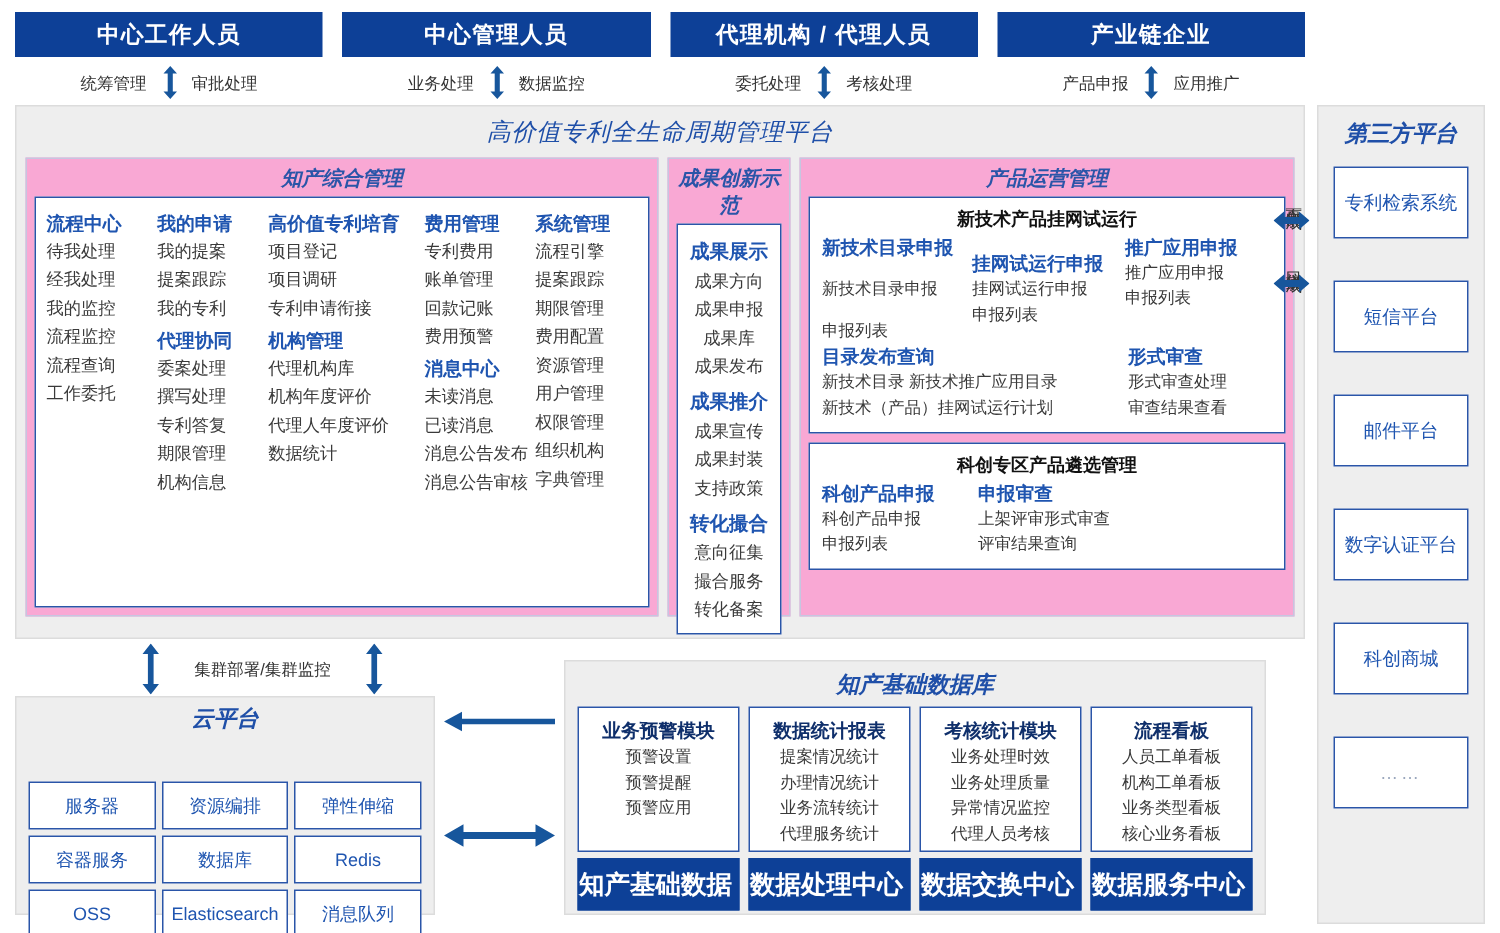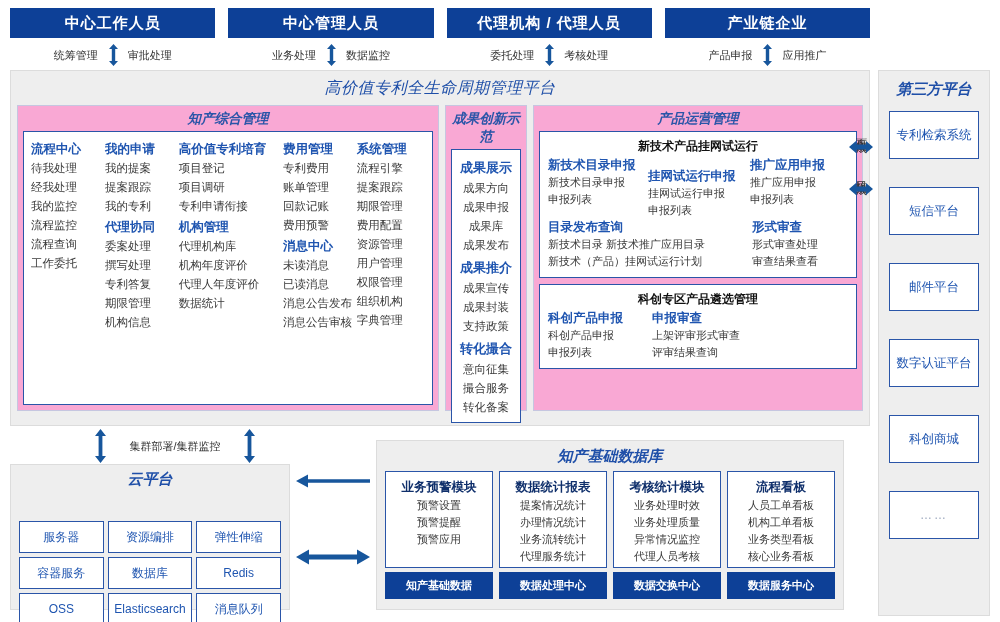--- a/index.html
+++ b/index.html
@@ -63,21 +63,21 @@
 
   
   .sec-c .sec-body { background:transparent; border:none; margin:0 5px 5px; padding:0; display:flex; flex-direction:column; gap:6px; }
   .card { background:#fff; border:1.5px solid #2a55a8; padding:5px 8px 7px; }
   .card-title { text-align:center; font-size:12px; font-weight:bold; color:#111; line-height:18px; margin-bottom:2px;}
   .c-row { display:flex; }
   .c-col { display:flex; flex-direction:column; }
   .chead { font-size:12.5px; font-weight:bold; color:#1f55b0; line-height:17px; }
   .citem { font-size:11px; color:#3a3a3a; line-height:17px; white-space:nowrap; }
 
-  .cw1 { width:100px; } .cw2 { width:102px;margin-top:11px; } .cw3 { width:96px; }
+  .cw1 { width:100px;gap:11px; } .cw2 { width:102px;margin-top:11px; } .cw3 { width:96px; }
   .dw1 { width:204px; } .dw2 { width:96px; }
   .ew1 { width:104px; } .ew2 { width:150px; }
 
   
   .integ { position:absolute; left:848px; top:130px; width:26px; height:260px;
            display:flex; flex-direction:column; align-items:center; }
   .vlabel { font-size:11px; color:#333; writing-mode:vertical-rl; text-orientation:upright; line-height:13px; letter-spacing:1px;}
   .harrow { margin:6px 0 18px; }
 
   
@@ -110,21 +110,21 @@
   .midarrows .a2p { position:absolute; top:85px; left:0; }
 
   
   .db { position:absolute; left:376px; top:440px; width:468px; height:170px; background:#eeeeee; border:1px solid #dcdcdc; }
   .db-title { text-align:center; font-size:15px; font-weight:bold; font-style:italic; color:#1f4fa8; padding:6px 0 5px; }
   .db-cols { display:flex; gap:6px; padding:0 8px; }
   .db-col { flex:1; display:flex; flex-direction:column; gap:4px;border-radius:19px; }
   .db-card { background:#fff; border:1.5px solid #2a55a8; padding:5px 2px 6px; height:97px; }
   .db-head { text-align:center; font-size:12.5px; font-weight:bold; color:#0f2f6b; line-height:20px; }
   .db-item { text-align:center; font-size:11px; color:#3a3a3a; line-height:17px; }
-  .db-foot { background:#0d4097; color:#fff; text-align:center; font-size:11px; font-weight:bold;
+  .db-foot { background:#0d4097; color:#fff; font-size:17px; font-weight:bold;
              padding:5px 0; border:1.5px solid #0d4097; }
 
   svg { display:block; }
 </style>
 </head>
 <body>
 
 <div class="root">
 
   <div class="actors" id="actors">

